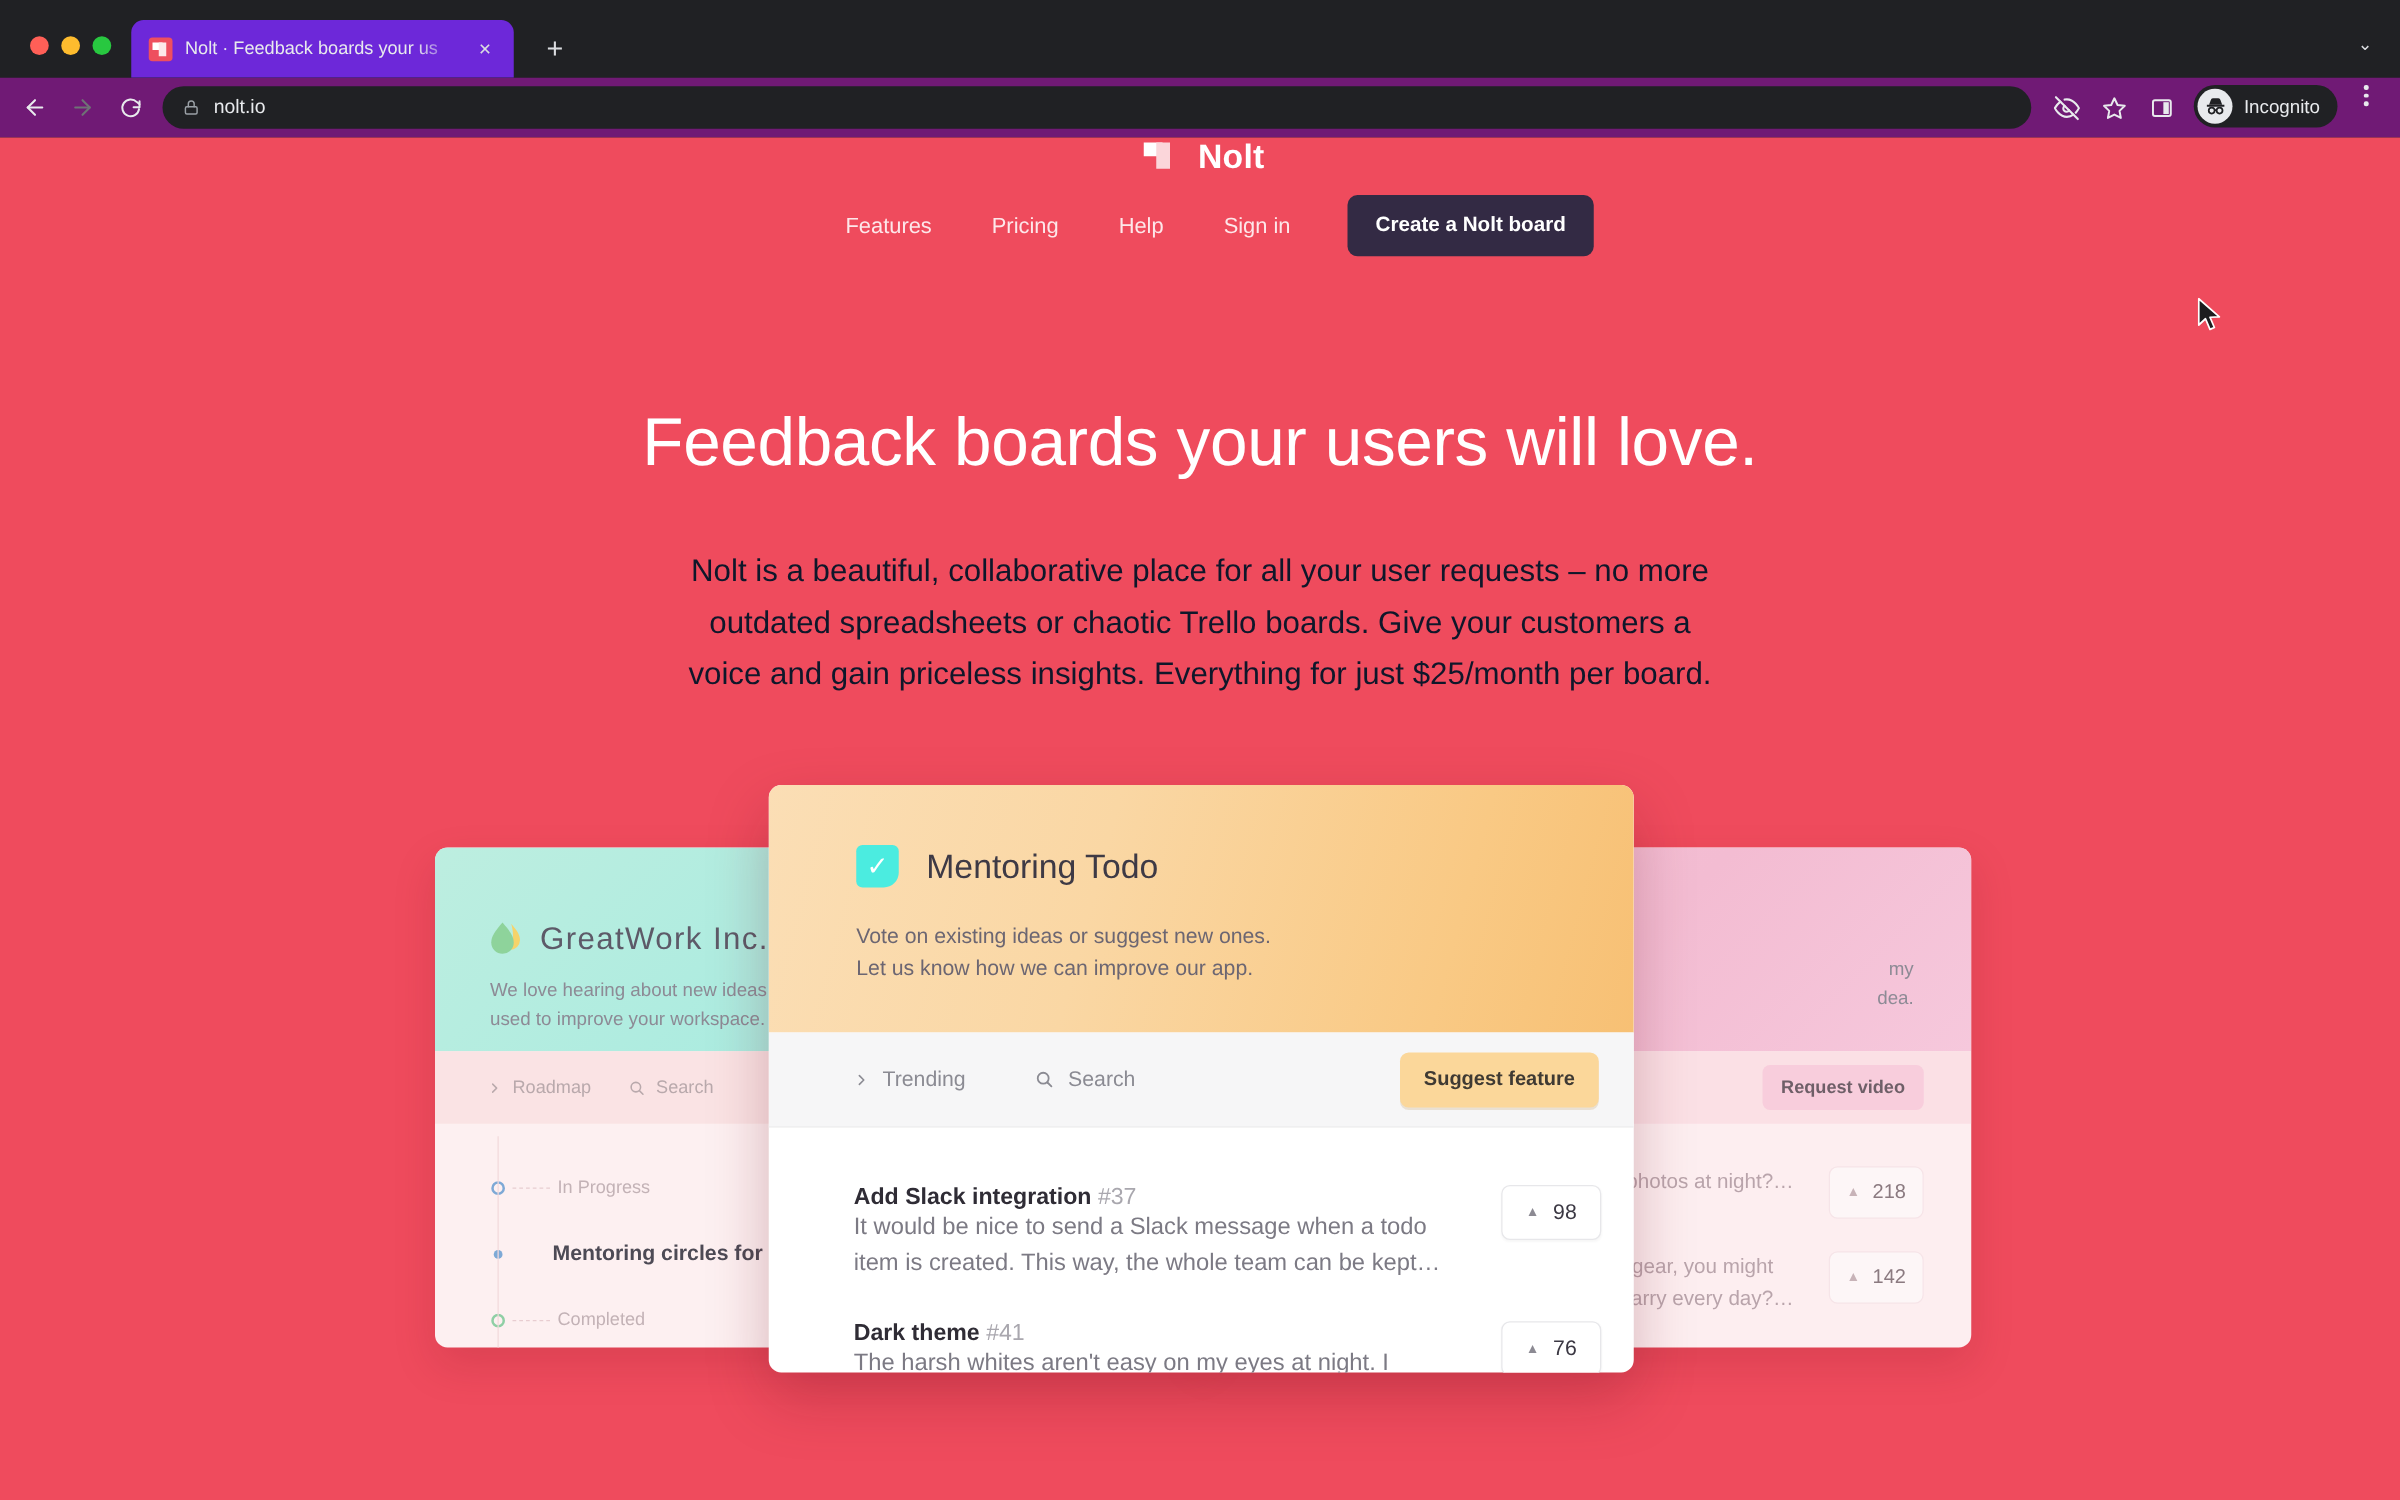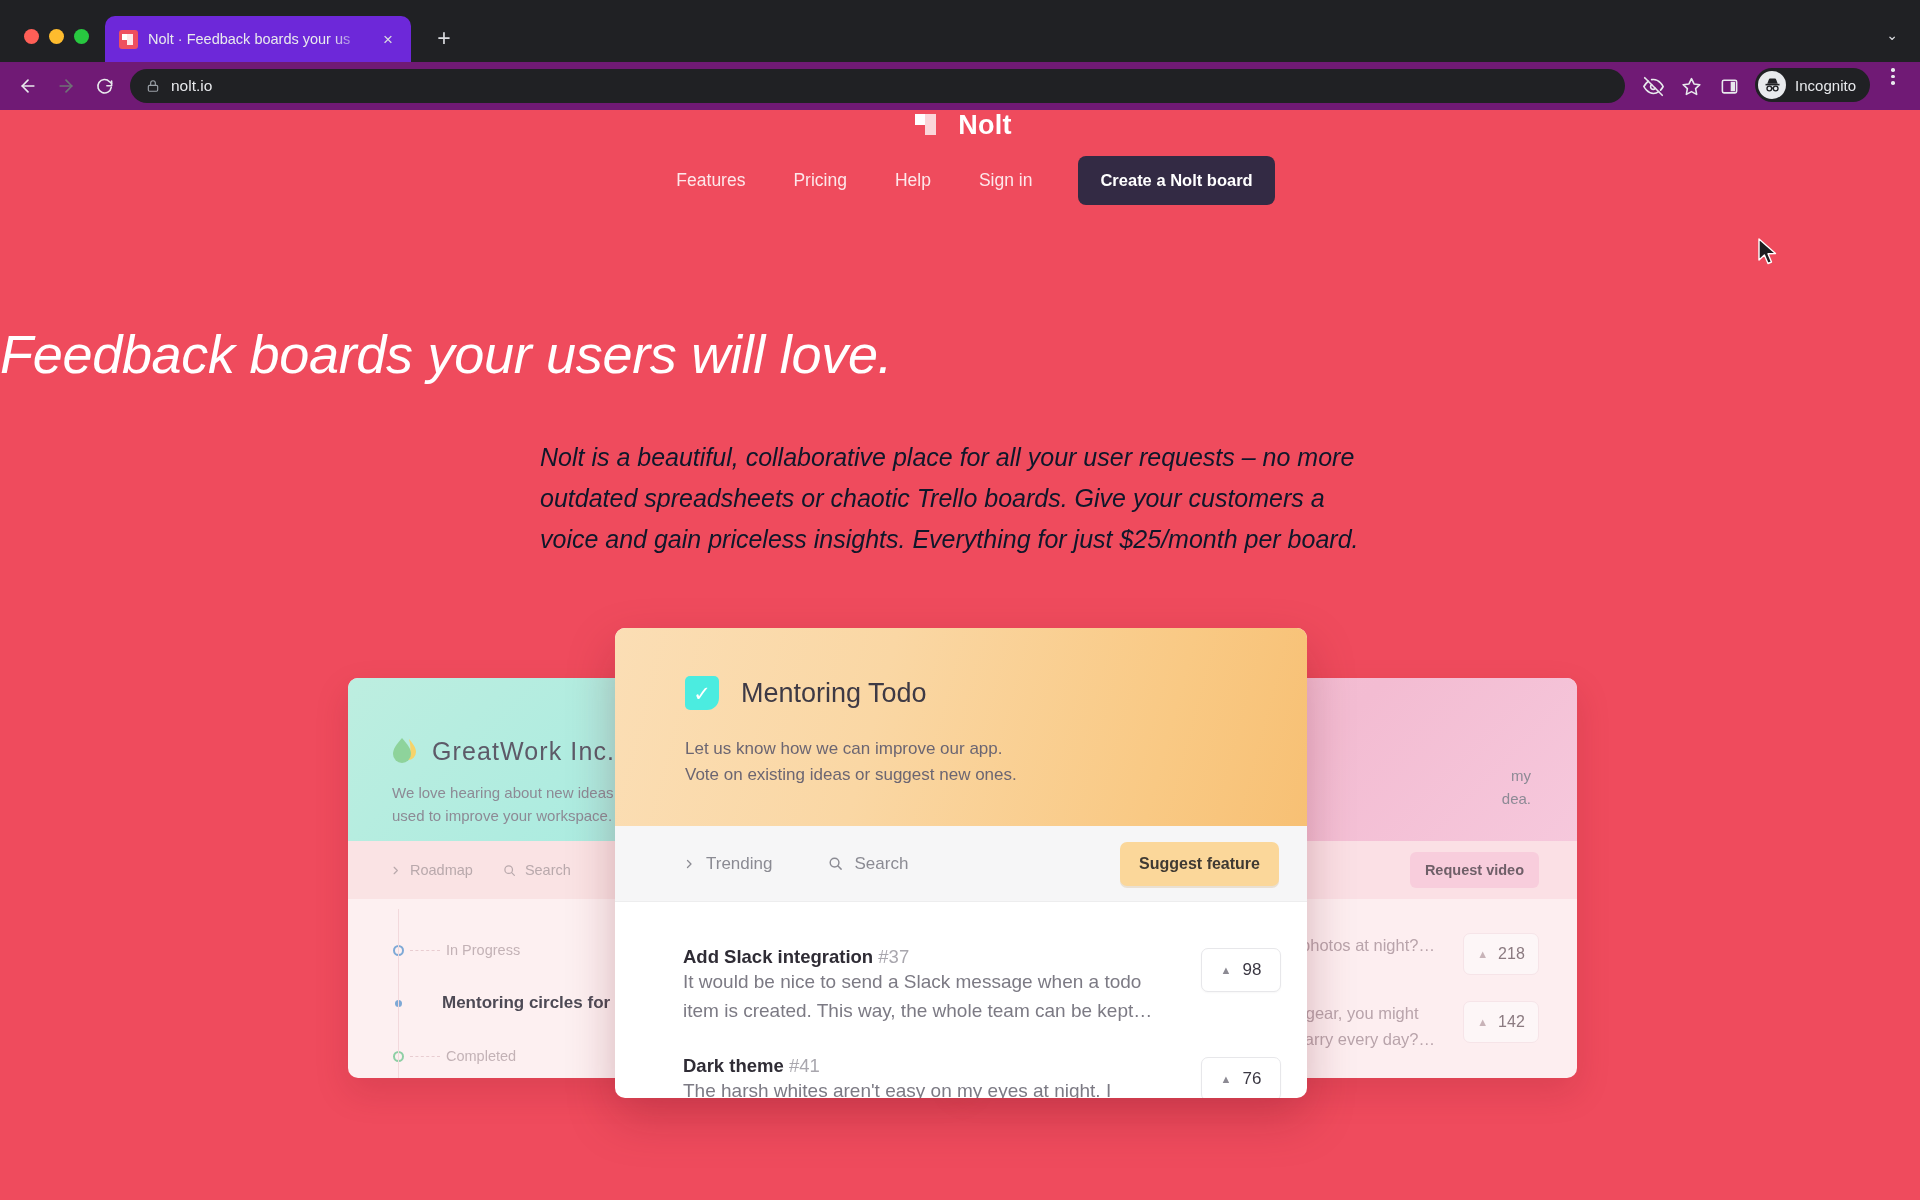--- a/index.html
+++ b/index.html
@@ -114,21 +114,21 @@
   .nav-spacer { flex: 1; }
   .nav { display: flex; align-items: center; gap: 0; }
   .nav-link {
     color: #fde7ea; font-size: 17.5px; padding: 0 24px; white-space: nowrap;
   }
   .cta-btn {
     background: #332a44; color: #ffffff; font-size: 16.5px; font-weight: 700;
     border-radius: 8px; padding: 15px 22px; margin-left: 22px; white-space: nowrap;
   }
 
-  .hero { padding-top: 118px; font-style: italic; }
+  .hero { text-align: center; padding-top: 118px; }
   .hero h1 {
     color: #ffffff; font-size: 54px; font-weight: 400; letter-spacing: -0.3px;
   }
   .hero p {
     color: #0f172a; font-size: 25px; line-height: 1.64;
     width: 840px; margin: 52px auto 0;
   }
 
   
   .boards { position: relative; margin-top: 68px; height: 440px; }
@@ -469,22 +469,22 @@
         </div>
       </div>
 
       <div class="card card-center">
         <div class="center-head">
           <div class="c-brand">
             <span class="c-mark">✓</span>
             <span class="c-title">Mentoring Todo</span>
           </div>
           <div class="c-desc">
+            <div>Vote on existing ideas or suggest new ones.</div>
             <div>Let us know how we can improve our app.</div>
-            <div>Vote on existing ideas or suggest new ones.</div>
           </div>
         </div>
 
         <div class="center-toolbar">
           <span class="ct-item">
             <svg width="12" height="12" viewBox="0 0 24 24" fill="none" stroke="currentColor" stroke-width="2.6" stroke-linecap="round" stroke-linejoin="round">
                 <polyline points="9 5 16 12 9 19"></polyline>
               </svg>
             <span>Trending</span>
           </span>

